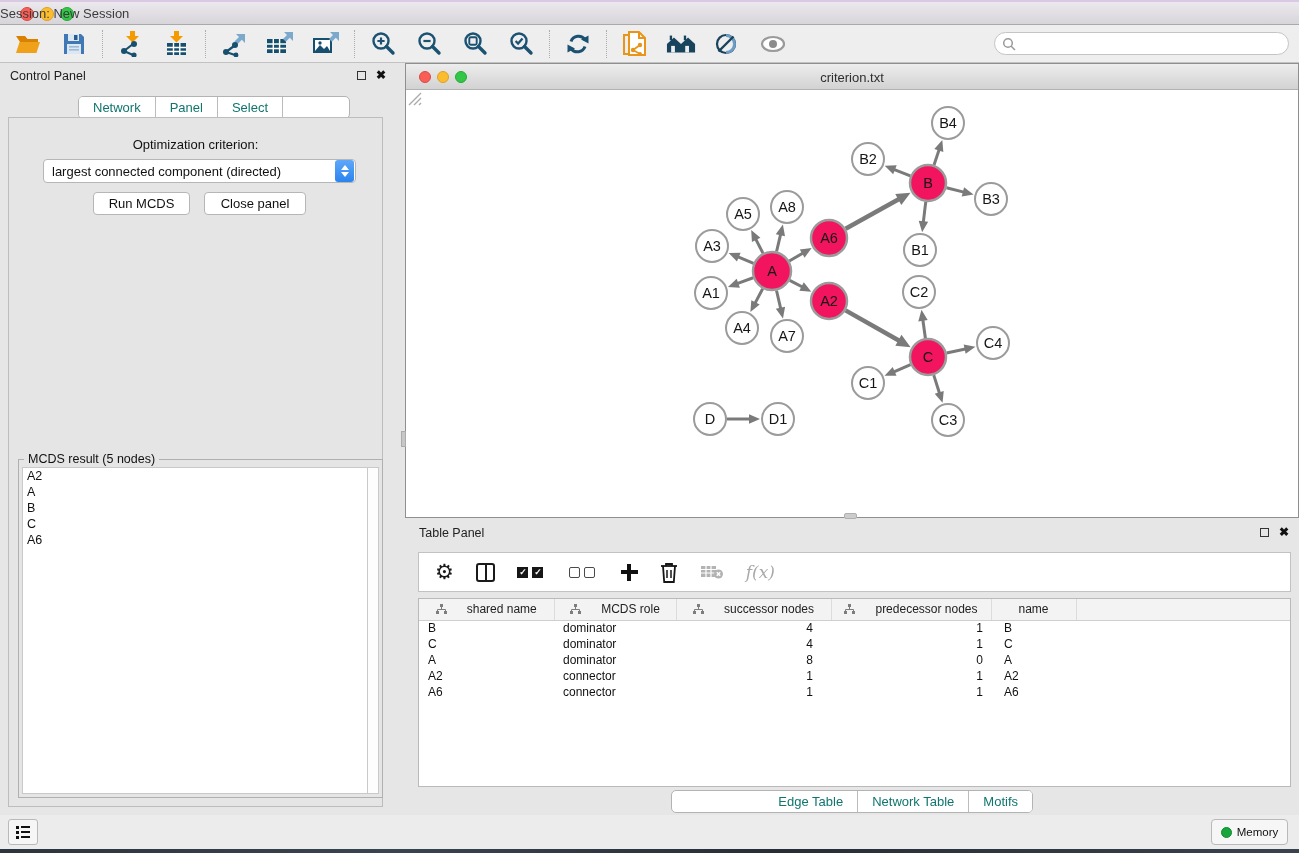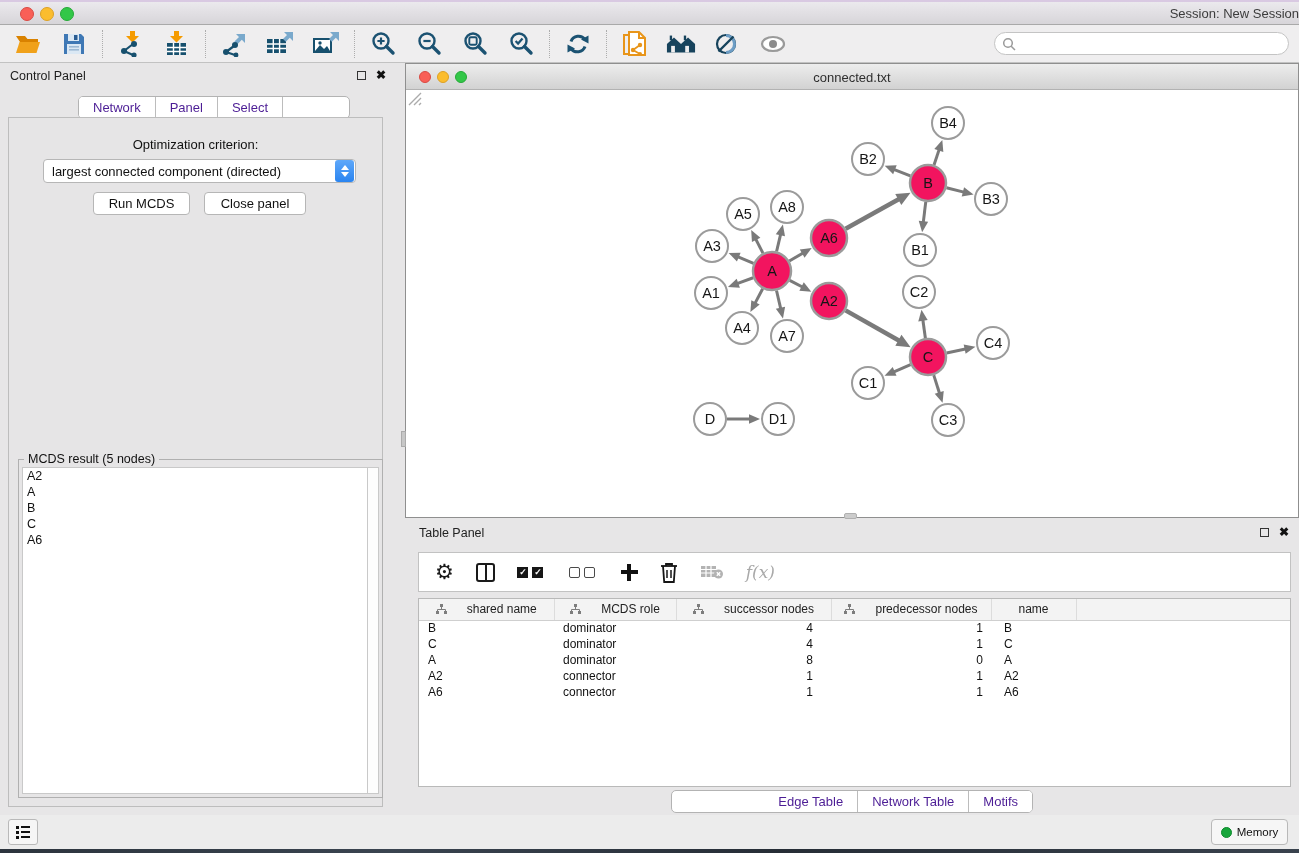--- a/index.html
+++ b/index.html
@@ -3,21 +3,21 @@
 <meta charset="utf-8">
 <style>
   * { margin:0; padding:0; box-sizing:border-box; }
   html,body { width:1299px; height:853px; overflow:hidden; }
   body { font-family:"Liberation Sans", sans-serif; background:#e7e6e7; position:relative; color:#222; }
 
   
   .titlebar { position:absolute; left:0; top:0; width:1299px; height:25px;
     background:linear-gradient(#ebe9ed,#d7d5d9); border-bottom:1px solid #a9a9a9;
     border-top:2px solid #d9c9e2; }
-  .titlebar .title { position:absolute; left:0; right:0; top:4px; text-align:right;
+  .titlebar .title { position:absolute; left:0; right:0; top:4px; text-align:left;
     font-size:13px; color:#3c3c3c; }
   .tl { position:absolute; border-radius:50%; }
   .titlebar .tl { width:14px; height:14px; top:5px; }
   .tl.red { background:#f95f57; border:1px solid #d94a43; }
   .tl.yellow { background:#fbbd2e; border:1px solid #dda124; }
   .tl.green { background:#33c748; border:1px solid #26a938; }
 
   
   .toolbar { position:absolute; left:0; top:25px; width:1299px; height:38px;
     background:#efeeef; border-bottom:1px solid #c2c2c2; display:flex; align-items:center; }
@@ -32,21 +32,21 @@
   
   .control-panel { position:absolute; left:0; top:63px; width:392px; height:752px; }
   .panel-head { position:absolute; left:0; top:0; width:100%; height:26px; }
   .panel-head .ph-title { position:absolute; left:10px; top:6px; font-size:12.5px; color:#1d1d1d; }
   .ph-float { position:absolute; top:8px; width:9px; height:9px; border:1.5px solid #333; cursor:pointer; }
   .ph-close { position:absolute; top:5px; font-size:12px; font-weight:bold; color:#111; cursor:pointer; line-height:14px; }
   .control-panel .ph-float { left:357px; } .control-panel .ph-close { left:376px; }
 
   .seg-tabs { display:flex; border:1px solid #b3b3b3; border-radius:5px; overflow:hidden; background:#fff;
     height:23px; width:max-content; }
-  .seg-tab { padding:3px 14px; font-size:13px; color:#4c1d95; background:#fff; border-right:1px solid #bcbcbc;
+  .seg-tab { padding:3px 14px; font-size:13px; color:#0f766e; background:#fff; border-right:1px solid #bcbcbc;
     cursor:pointer; white-space:nowrap; line-height:16px; }
   .seg-tab:last-child { border-right:none; }
   .seg-tab.selected { background:linear-gradient(#63aaf9,#2f8cf5); color:#fff;margin-top:40px; }
   .cp-tabs { position:absolute; left:78px; top:33px; }
 
   .cp-content { position:absolute; left:8px; top:54px; width:375px; height:690px;
     background:#e6e5e6; border:1px solid #bdbdbd; }
   .opt-label { position:absolute; left:0; width:100%; top:19px; text-align:center; font-size:13px; color:#111; }
   .cp-select { position:absolute; left:34px; top:41px; width:313px; height:24px; background:#fff;
     border:1px solid #b6b6b6; border-radius:4px; display:flex; align-items:center; cursor:pointer; }
@@ -336,21 +336,21 @@
       <div class="result-scroll"></div>
     </div>
   </div>
 </div>
 
 <div class="net-window">
   <div class="net-titlebar">
     <span class="tl red" style="left:13px"></span>
     <span class="tl yellow" style="left:31px"></span>
     <span class="tl green" style="left:49px"></span>
-    <div class="title">connected.txt</div>
+    <div class="title">criterion.txt</div>
   </div>
   <div class="net-canvas">
     <svg width="892" height="427" viewBox="0 0 892 427">
         <line x1="356.93085512558895" y1="163.17443938477828" x2="349.24334558045496" y2="148.06450683054933" stroke="#7a7a7a" stroke-width="3"></line>
         <polygon points="345.16223038696995,140.04300455369955 354.3838307140112,147.6931409843989 345.9166894217809,152.00098479974412" fill="#7a7a7a"></polygon>
         <line x1="370.56382645578657" y1="161.527673788644" x2="374.8388342846881" y2="143.28764038533063" stroke="#7a7a7a" stroke-width="3"></line>
         <polygon points="376.8925561897921,134.52509359022042 379.00712911430657,146.31878178971556 369.7577741639124,144.15096422321693" fill="#7a7a7a"></polygon>
         <line x1="347.53846153846155" y1="173.30769230769232" x2="330.9230769230769" y2="166.3846153846154" stroke="#7a7a7a" stroke-width="3"></line>
         <polygon points="322.61538461538464,162.92307692307693 334.59615384615387,162.76923076923077 330.9423076923077,171.53846153846155" fill="#7a7a7a"></polygon>
         <line x1="347.18618667207073" y1="187.78530972482696" x2="330.3986479927045" y2="193.83983187148363" stroke="#7a7a7a" stroke-width="3"></line>

